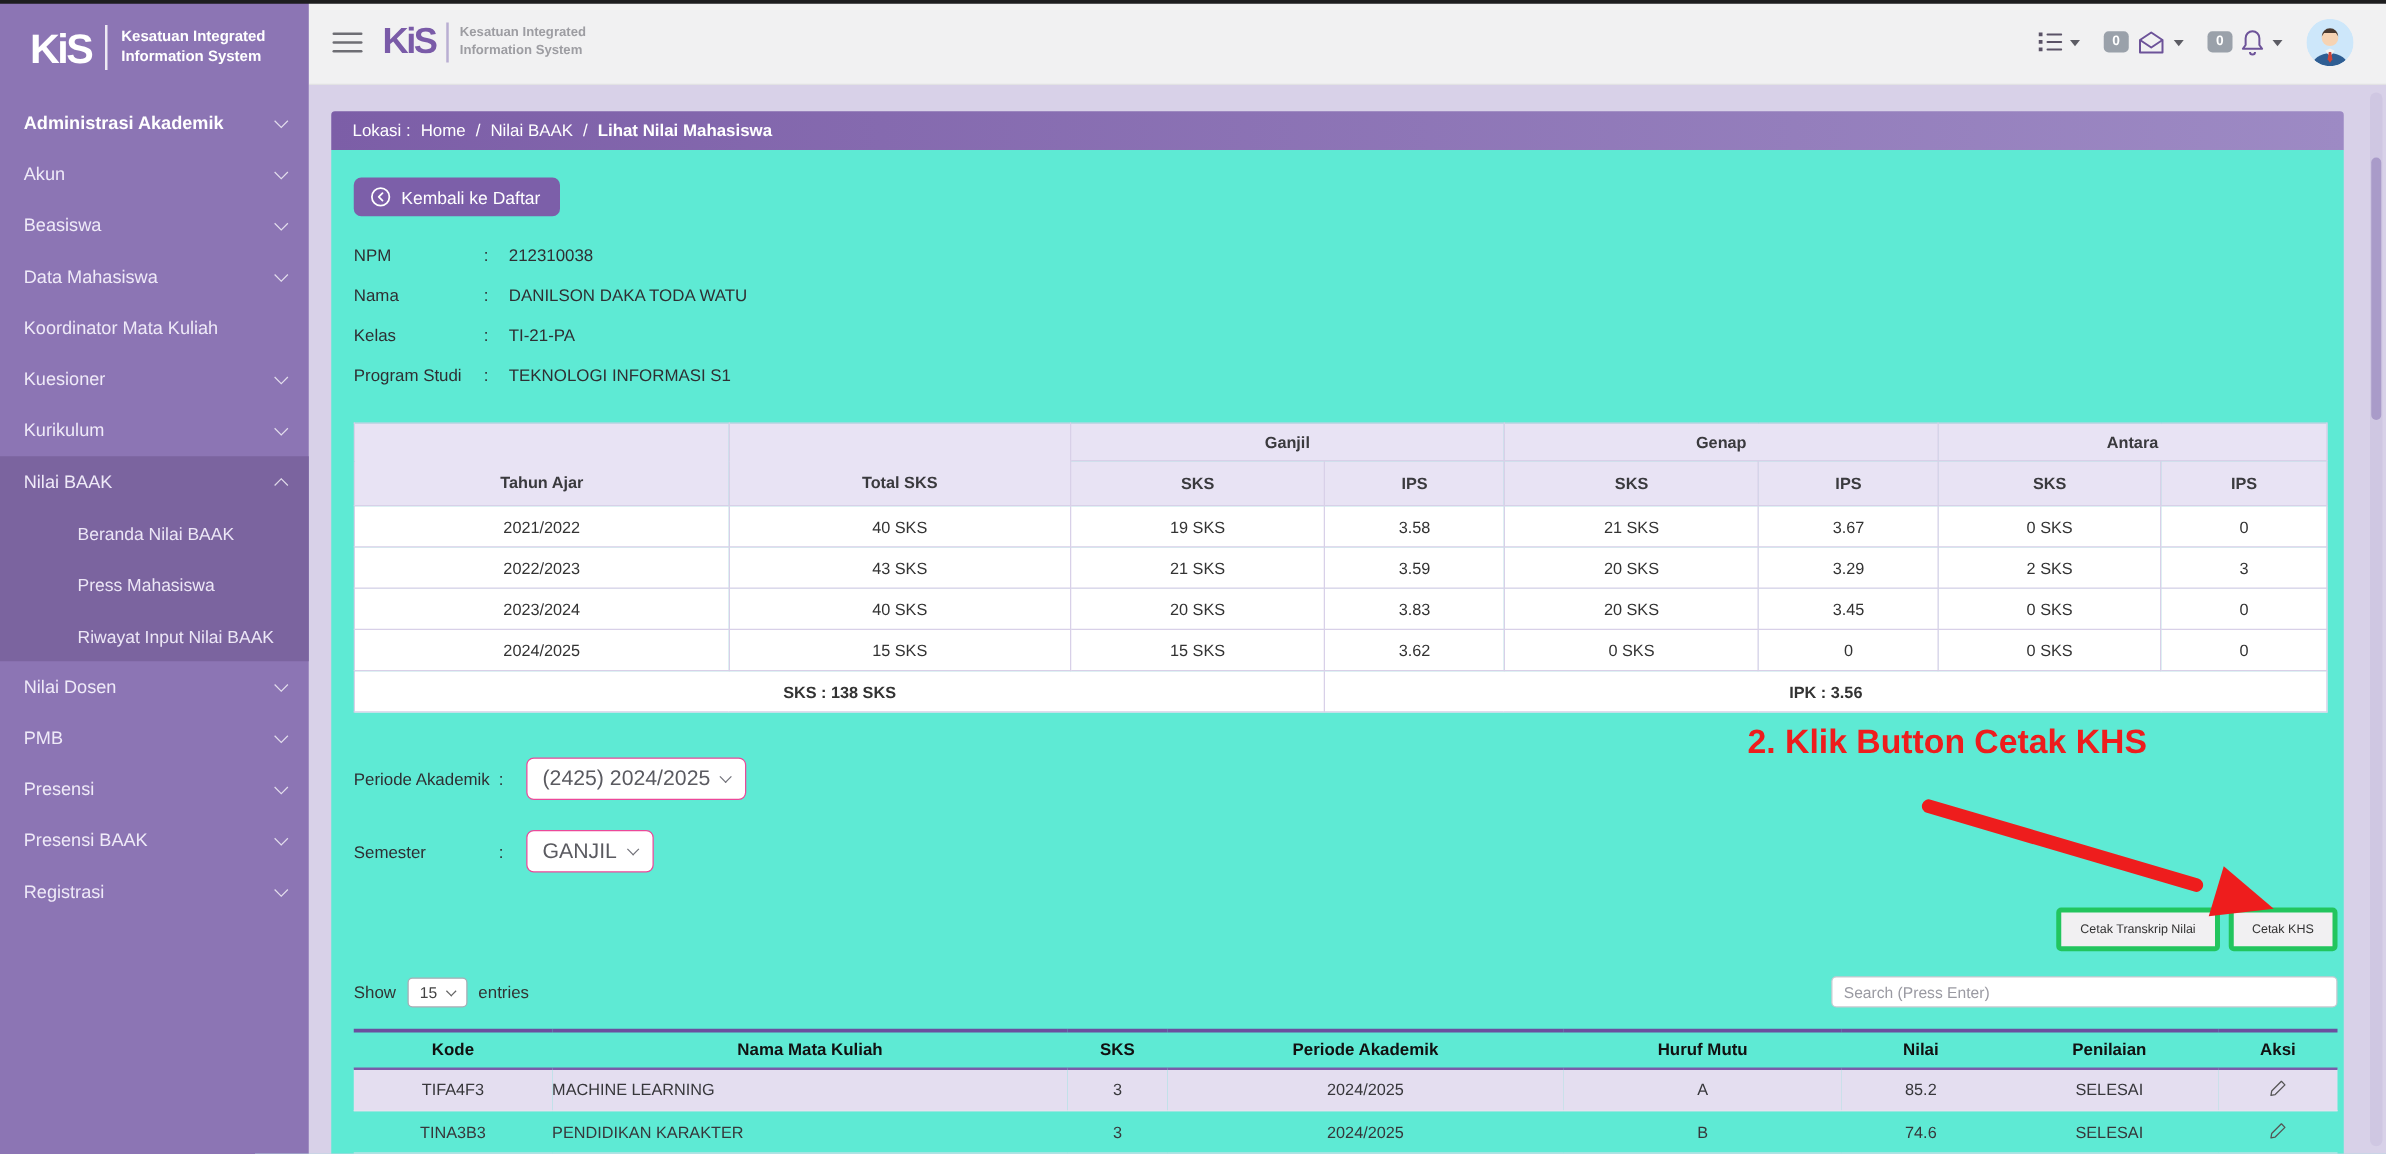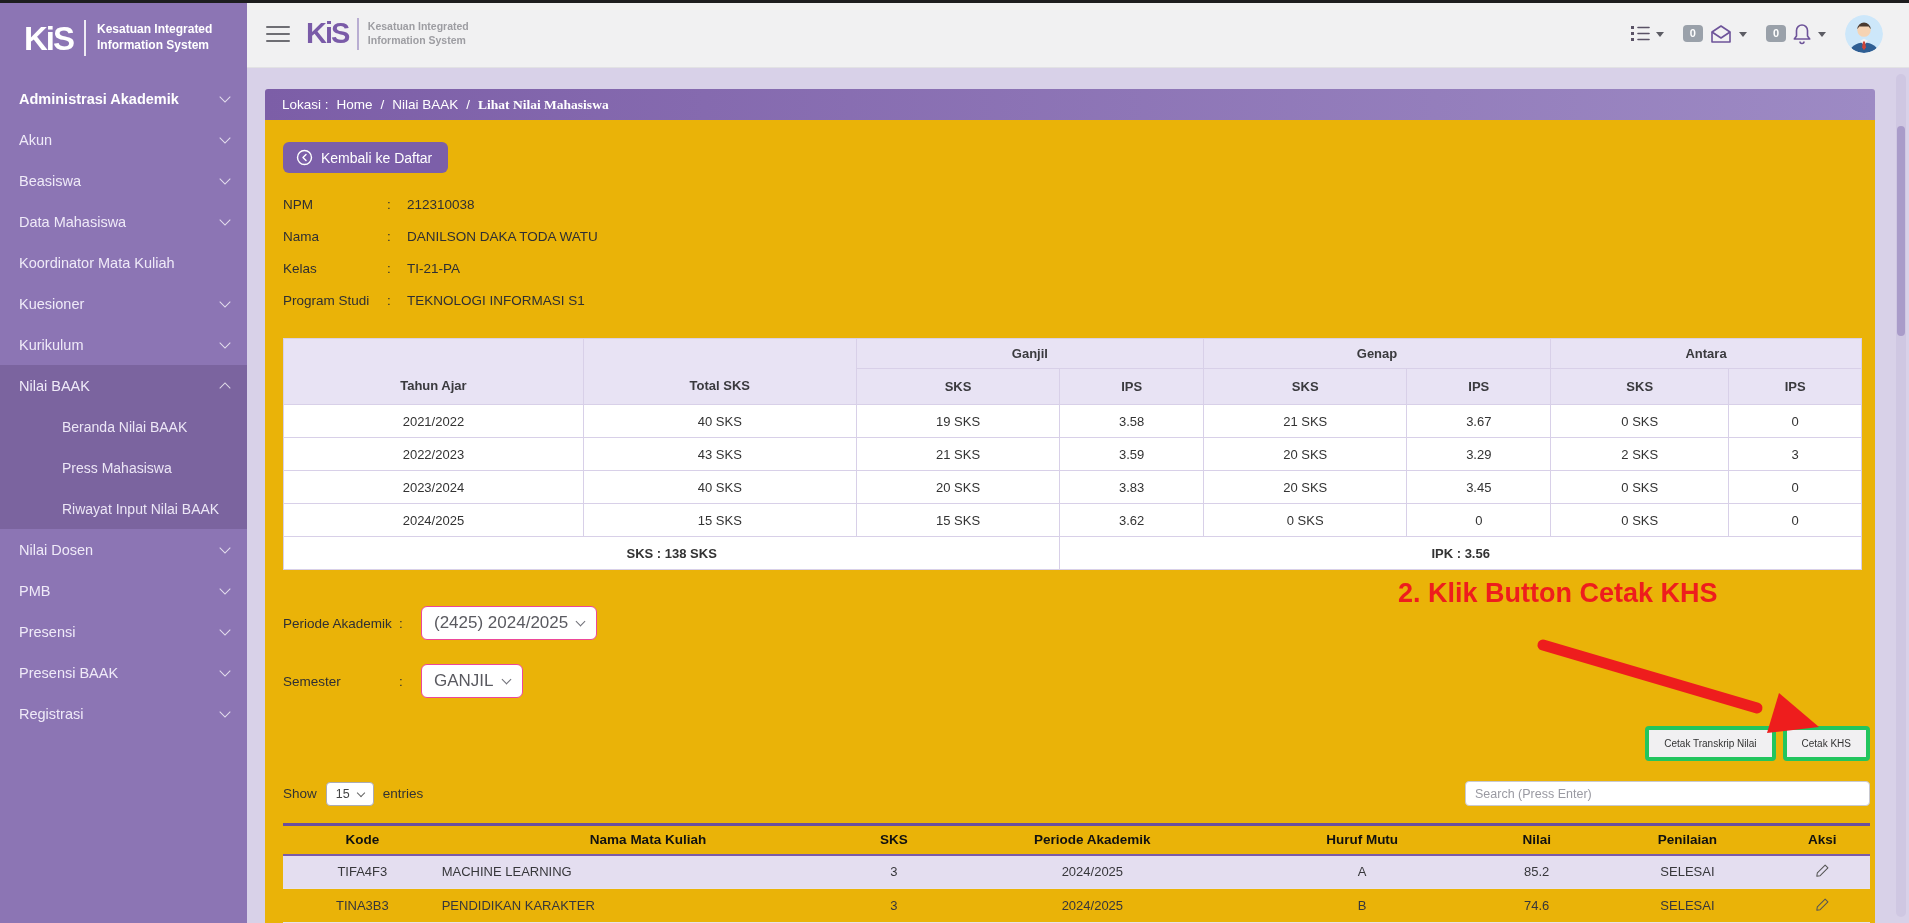--- a/index.html
+++ b/index.html
@@ -43,24 +43,24 @@
            border-top:5px solid #5c5c64; margin-top:2px; }
   .avatar { width:38px; height:38px; border-radius:50%; overflow:hidden; cursor:pointer; flex:0 0 auto; }
 
   
   .main { position:absolute; left:247px; top:68px; right:0; bottom:0; background:#d8d1e8; }
   .breadcrumb { position:absolute; left:18px; top:21px; width:calc(100% - 52px); height:31px;
                 background:linear-gradient(90deg,#7c5ea7,#9d8ac4); border-radius:3px 3px 0 0;
                 display:flex; align-items:center; padding:0 17px; color:#fff; font-size:13.5px; }
   .breadcrumb .crumb { margin-left:8px; cursor:pointer; }
   .breadcrumb .sep { margin-left:8px; }
-  .breadcrumb .current { font-weight:700; cursor:default;font-family:Liberation Serif, serif; }
+  .breadcrumb .current { font-weight:700; cursor:default; }
 
   .card { position:absolute; left:18px; top:52px; width:calc(100% - 52px); bottom:0;
-          background:#eab308; overflow:hidden; padding:0 5px 0 18px; }
+          background:#5eead4; overflow:hidden; padding:0 5px 0 18px; }
 
   .back-btn { margin-top:22px; display:inline-flex; align-items:center; gap:8px;
               background:#7c5fa9; color:#fff; border:none; border-radius:6px;
               padding:7px 16px 7px 13px; font-size:14px; font-family:inherit; cursor:pointer; }
 
   .info-block { margin-top:15px; }
   .info-row { height:32px; display:flex; align-items:center; font-size:13.5px; color:#2f2f33; }
   .info-label { width:104px; }
   .info-colon { width:20px; }
 

